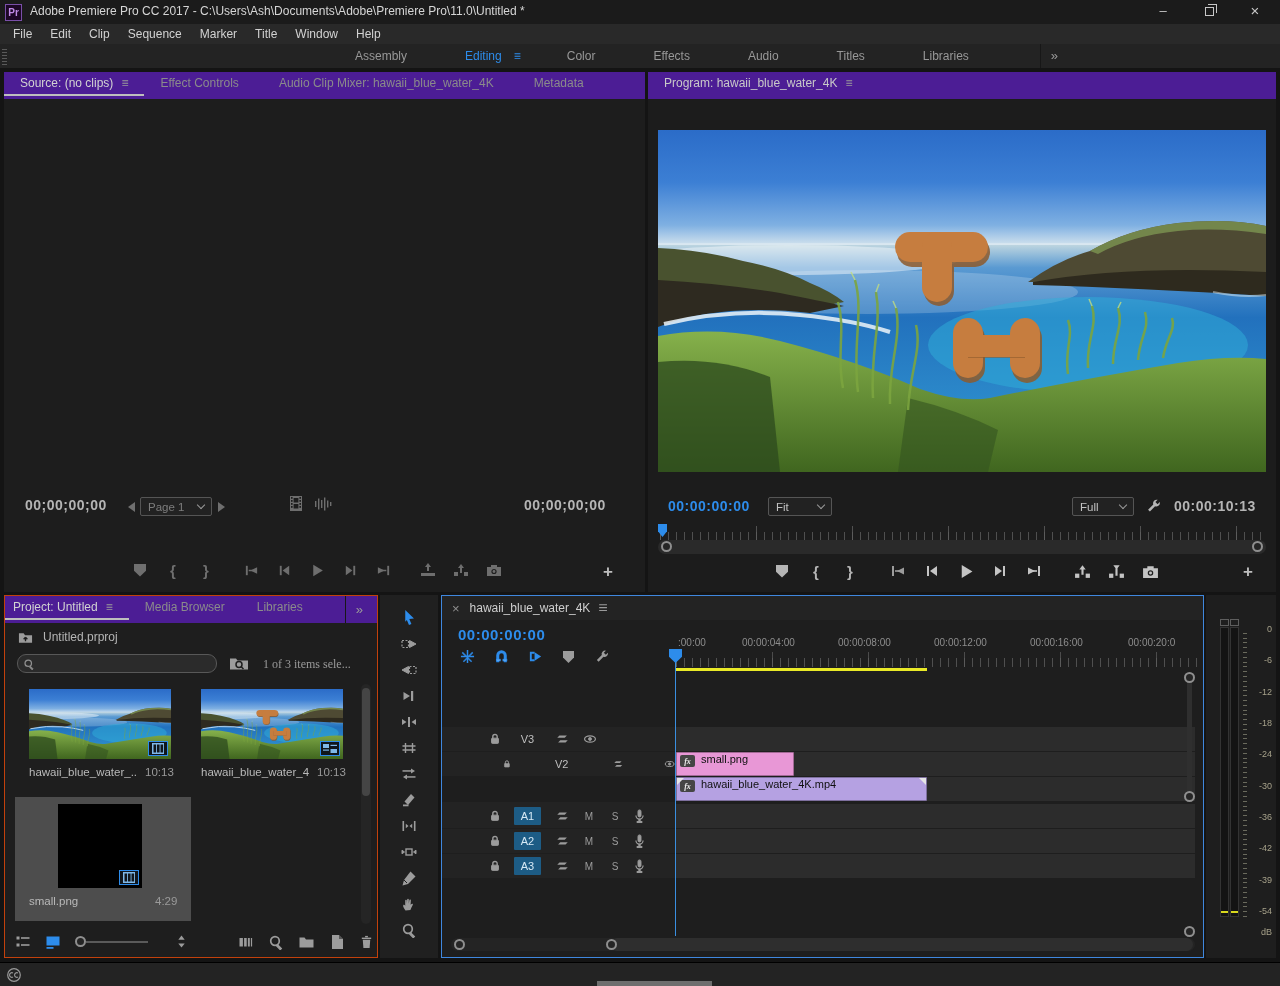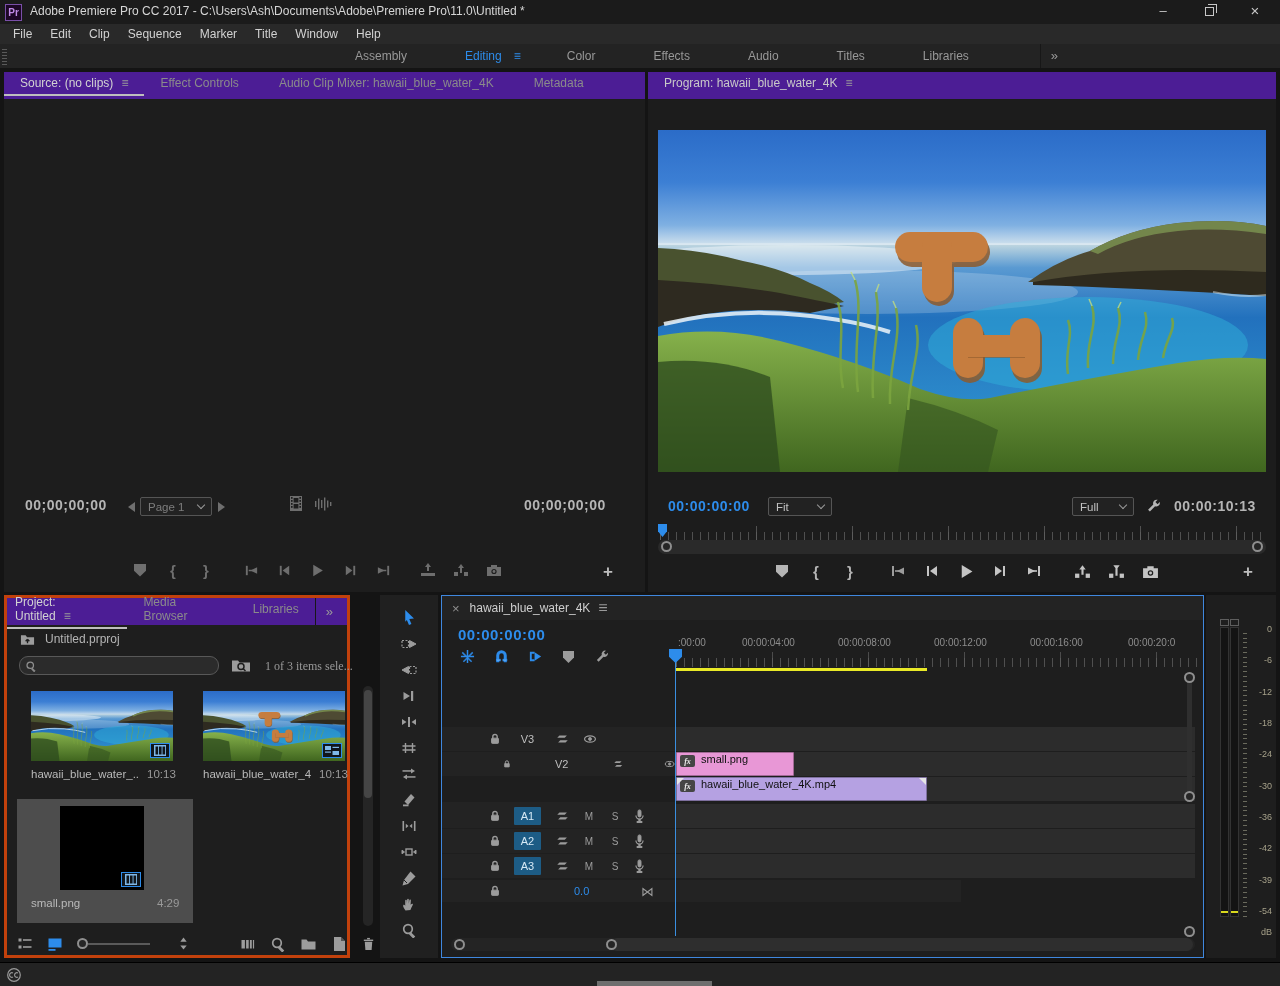--- a/index.html
+++ b/index.html
@@ -550,21 +550,21 @@
         </div>
       <div class="tbtn">
           <svg width="17" height="17">
             <use href="#i-camera" fill="#c4c4c4"></use>
           </svg>
         </div>
     </div>
     <div class="abs plusbtn" style="left:595px;top:490px;">+</div>
   </div>
 
-  <div class="abs panel" style="left:4px;top:595px;width:346px;height:363px;border:3px solid #c2410c;">
+  <div class="abs panel" style="left:4px;top:595px;width:374px;height:363px;border:1px solid #c2410c;">
     <div class="tabbar" style="padding-right:4px;">
       <span class="ptab active" style="padding-left:8px;"><span>Project: Untitled</span><span class="hamb">≡</span></span>
       <span class="ptab">Media Browser</span>
       <span class="ptab">Libraries</span>
       <span class="ws-overflow" style="margin-left:auto;line-height:27px;">»</span>
     </div>
     <svg class="abs" style="left:12px;top:34px;" width="17" height="15">
         <use href="#i-upfolder" fill="#9c9c9c"></use>
       </svg>
     <div class="abs txt" style="left:38px;top:34px;font-size:12px;color:#b5b5b5;">Untitled.prproj</div>
@@ -832,28 +832,20 @@
           <use href="#i-sync" fill="#9c9c9c"></use>
         </svg>
       <span class="ms" style="margin-left:12px;">M</span>
       <span class="ms" style="margin-left:12px;">S</span>
       <svg width="15" height="16" style="margin-left:10px;">
           <use href="#i-mic" fill="#9c9c9c" stroke="#9c9c9c"></use>
         </svg>
     </div>
     <div class="tl-lane" style="top:258px;height:24px;"></div>
 
-    <div class="tl-row" style="top:284px;height:22px;width:519px;background:#232323;">
-      <span style="width:46px;"></span>
-      <svg width="14" height="14">
-          <use href="#i-lock" fill="#9c9c9c" stroke="#9c9c9c"></use>
-        </svg>
-      <span style="margin-left:72px;font-size:11px;color:#2d8ceb;">0.0</span>
-      <span style="margin-left:52px;color:#9c9c9c;font-size:13px;">⋈</span>
-    </div>
 
     <div class="clip" style="left:234px;top:156px;width:118px;background:#e897d6;display:flex;">
       <span class="fxbadge">fx</span>
       <span class="cliplabel">small.png</span>
     </div>
     <div class="clip" style="left:234px;top:181px;width:251px;background:#b5a1e2;display:flex;">
       <span class="notch" style="left:0;border-top:7px solid #e6e6e6;border-right:7px solid transparent;"></span>
       <span class="notch" style="right:0;border-top:7px solid #e6e6e6;border-left:7px solid transparent;"></span>
       <span class="fxbadge">fx</span>
       <span class="cliplabel">hawaii_blue_water_4K.mp4</span>

